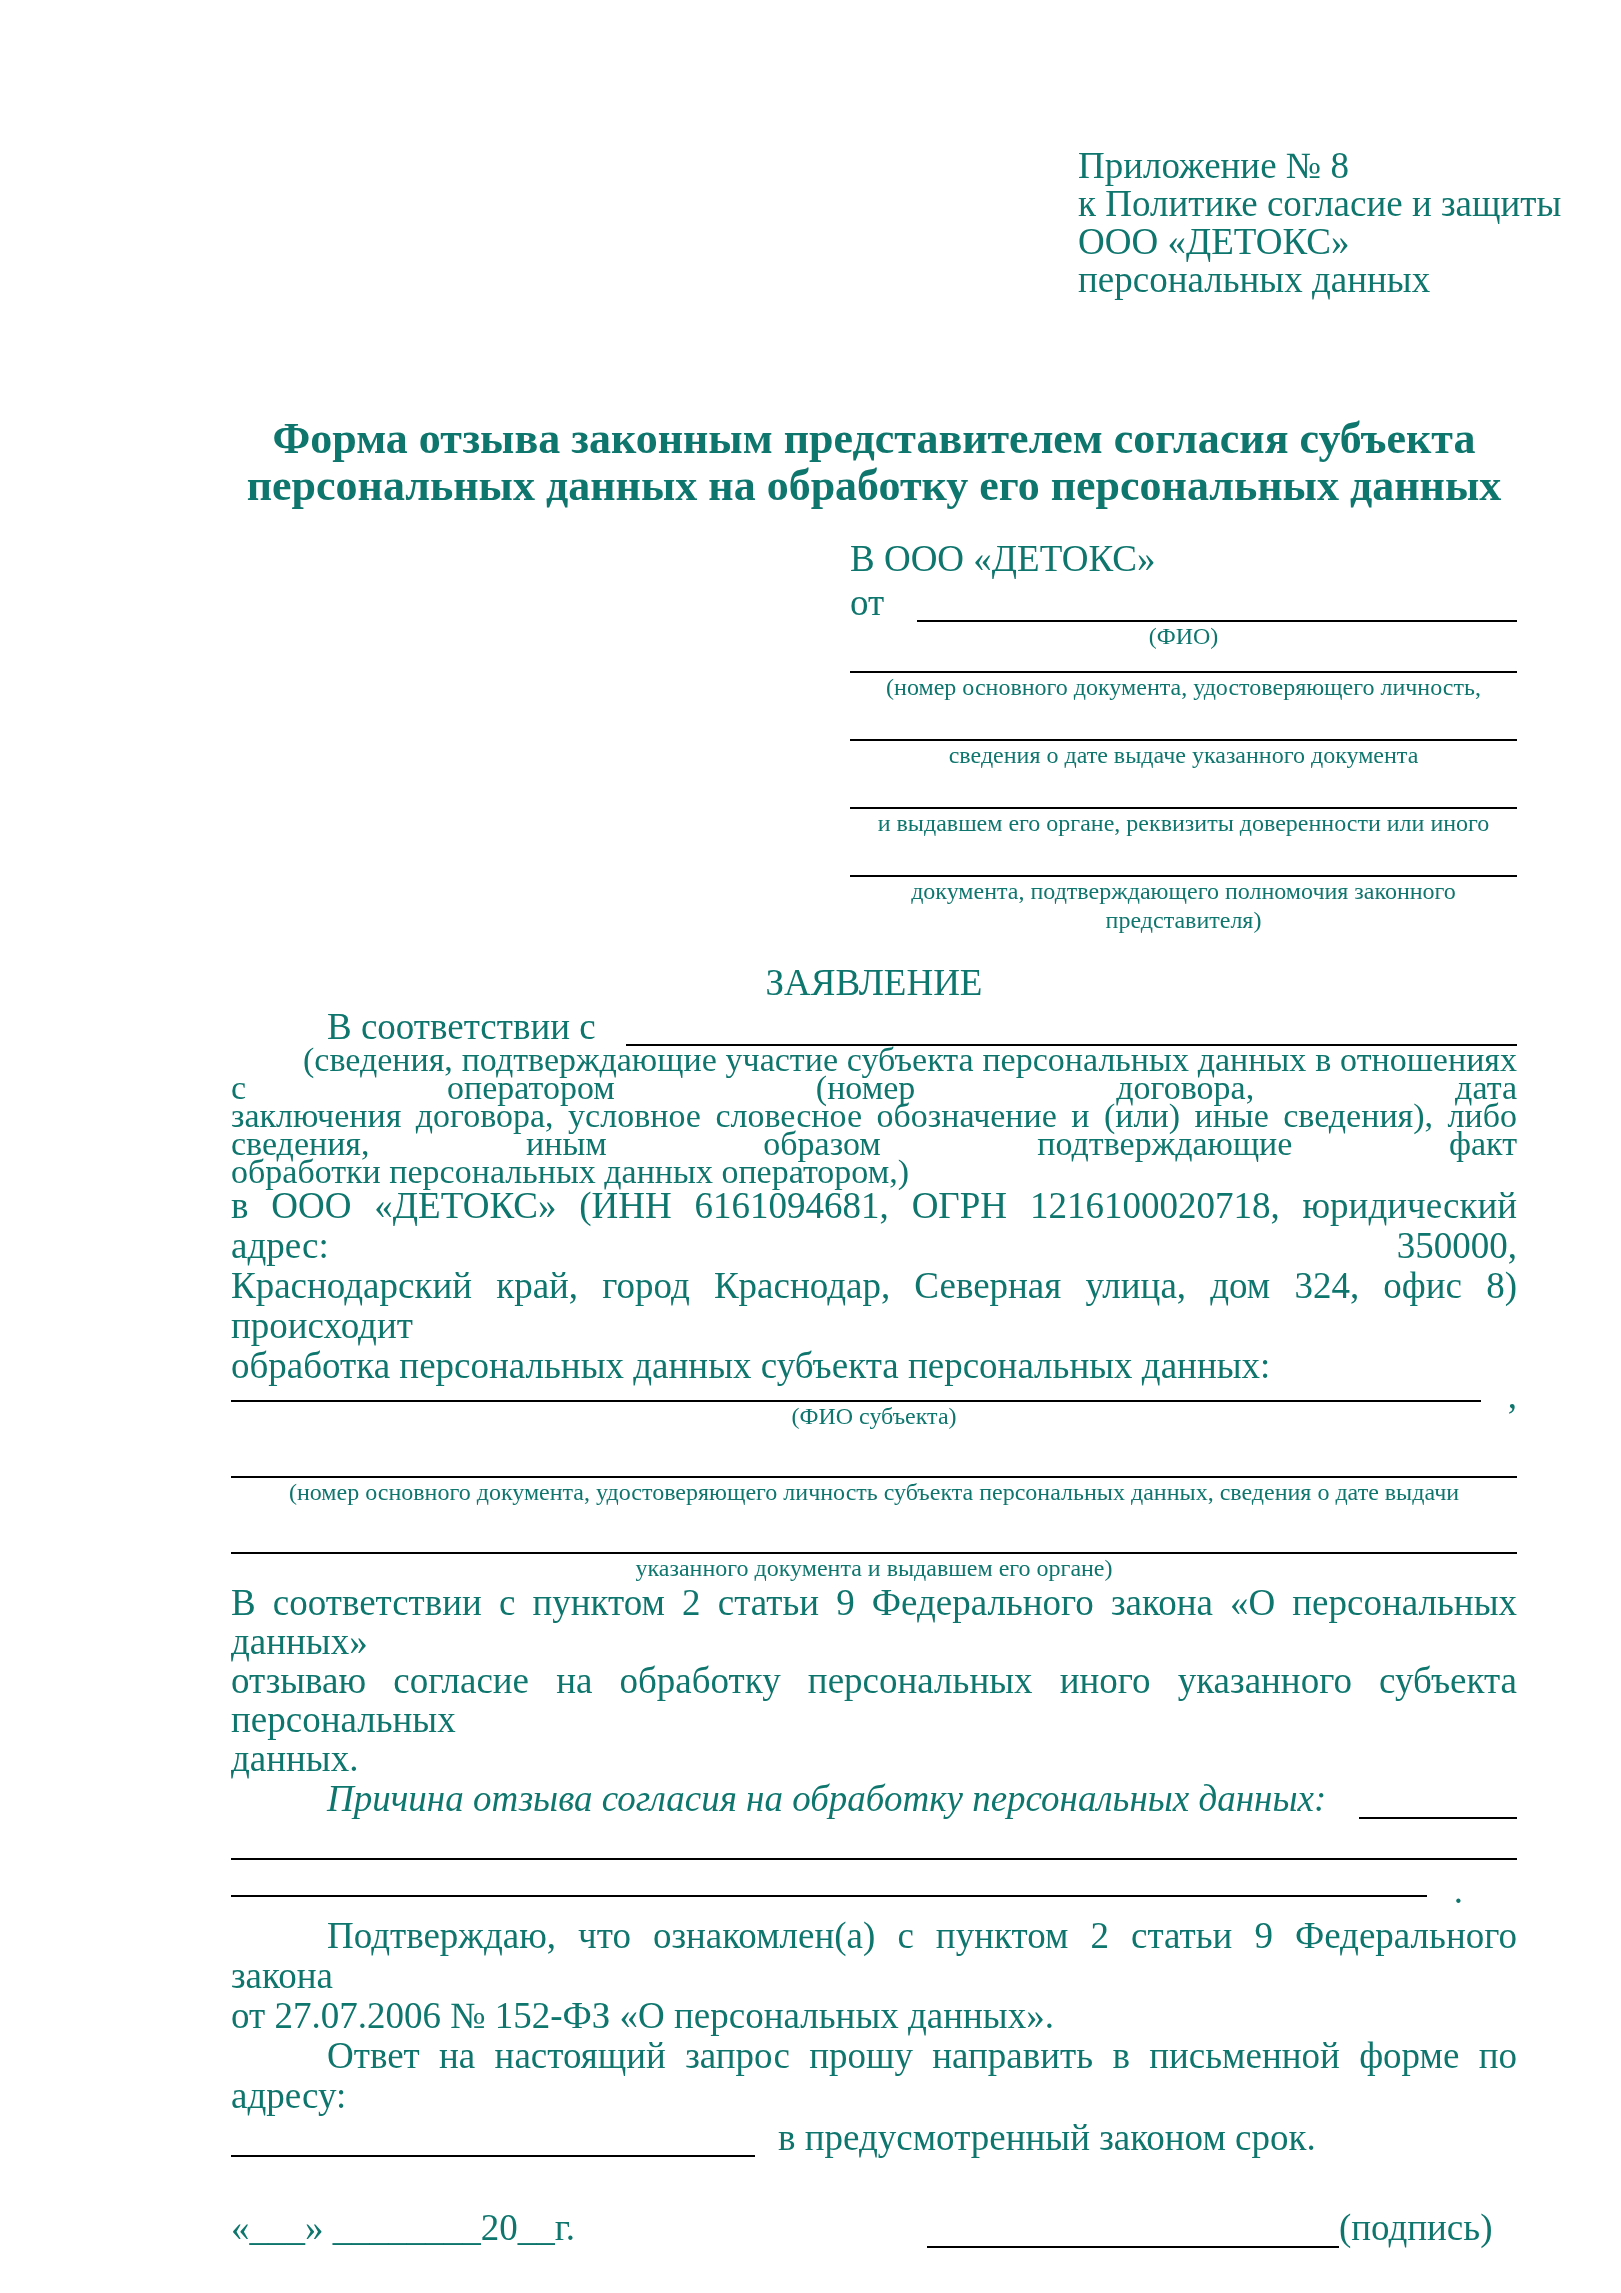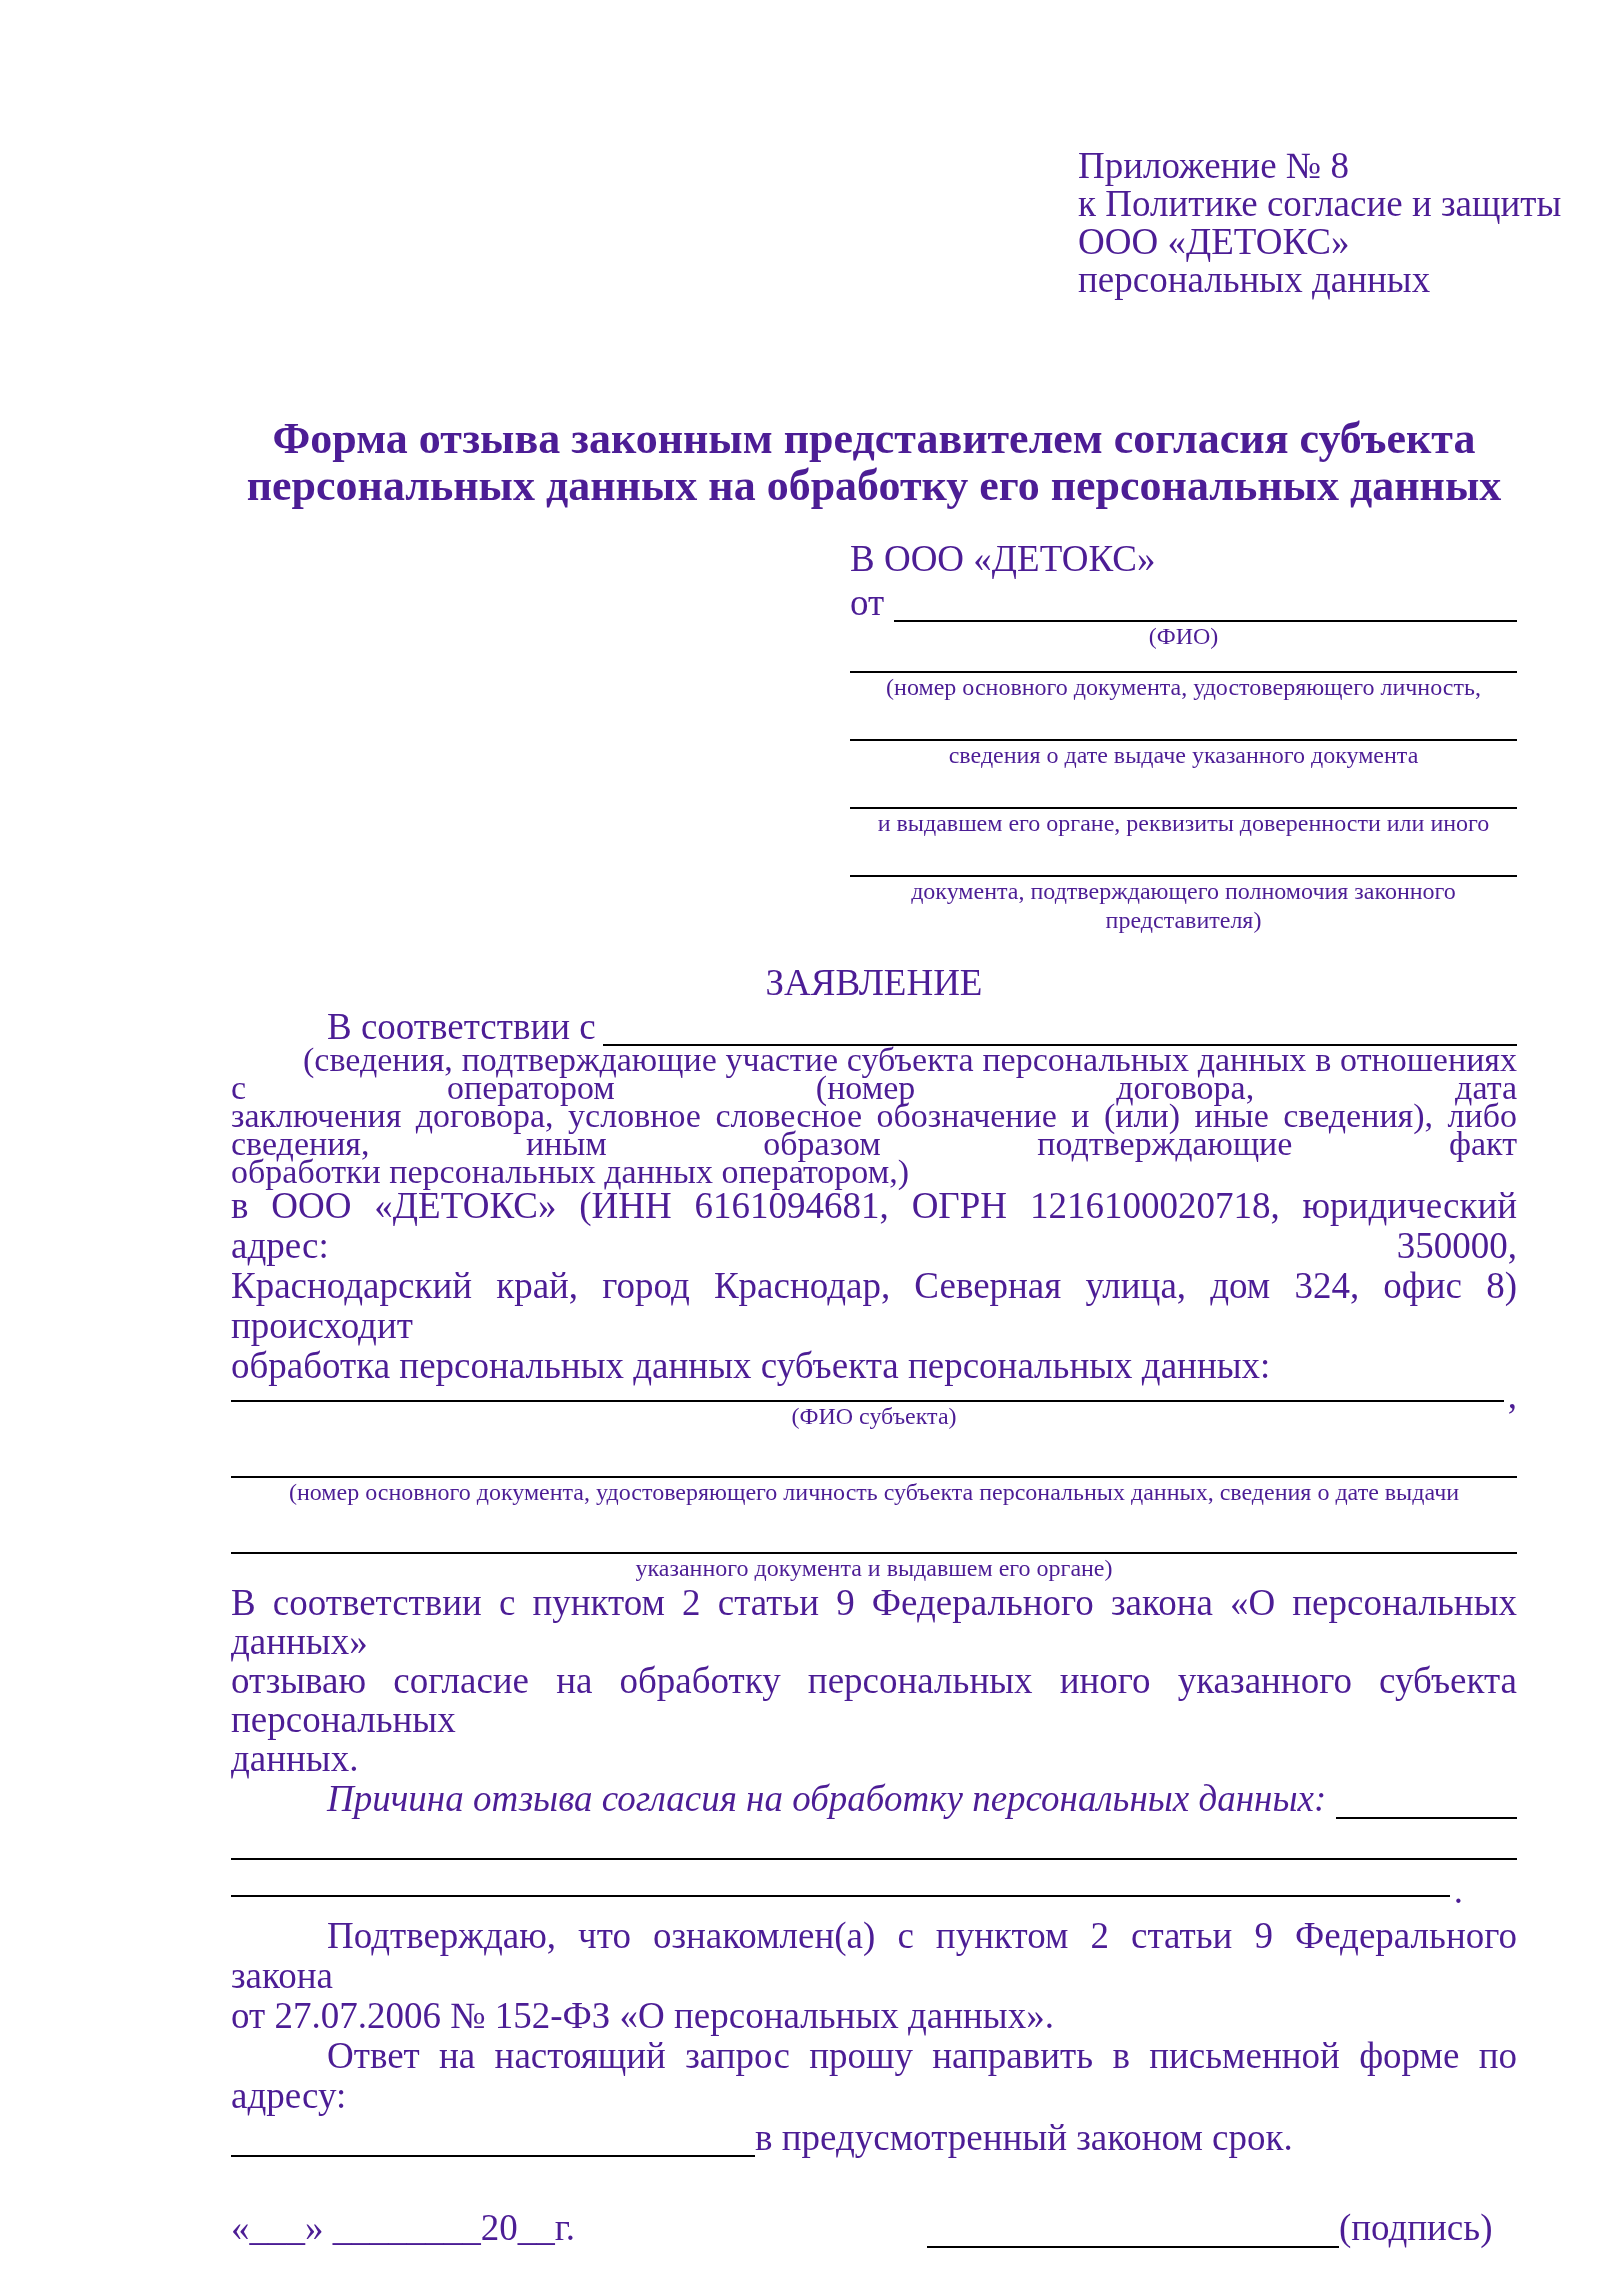--- a/index.html
+++ b/index.html
@@ -1,26 +1,26 @@
 <!DOCTYPE html>
 <html lang="ru"><head>
 <meta charset="utf-8">
 <style>
   html,body{margin:0;padding:0;background:#ffffff;}
   .page{
-    width:1621px;height:2294px;position:relative;background:#ffffff;color:#4c1d95;
+    width:1621px;height:2294px;position:relative;background:#ffffff;color:#0f766e;
     box-sizing:border-box;padding:147px 104px 4px 231px;overflow:hidden;
     font-family:"Liberation Serif","DejaVu Serif",serif;font-size:37px;line-height:1.06;
   }
   .hdr{margin-left:847px;}
   .hdr div{white-space:nowrap;line-height:38px;}
   .title{margin-top:116px;text-align:center;font-weight:bold;font-size:44px;line-height:47px;}
   .addr{margin-left:619px;width:667px;margin-top:29px;}
   .addr-to{line-height:41px;}
-  .row{display:flex;align-items:flex-end;}
+  .row{display:flex;align-items:flex-end;gap:23px;}
   .fill{flex:1;border-bottom:2.9px solid #000;}
   .from-row{height:43px;}
   .from-row .label{margin-right:9.8px;}
   .cap{font-size:24px;line-height:29px;text-align:center;}
   .fline{border-bottom:2.9px solid #000;}
   .fl1{height:19.6px;} .fl{height:37px;}
   .heading{margin-top:27.4px;text-align:center;line-height:41px;}
   .intro-row{height:43px;}
   .intro-row .label{margin-left:96px;margin-right:7.8px;white-space:nowrap;}
   .note{font-size:34px;line-height:28px;}

